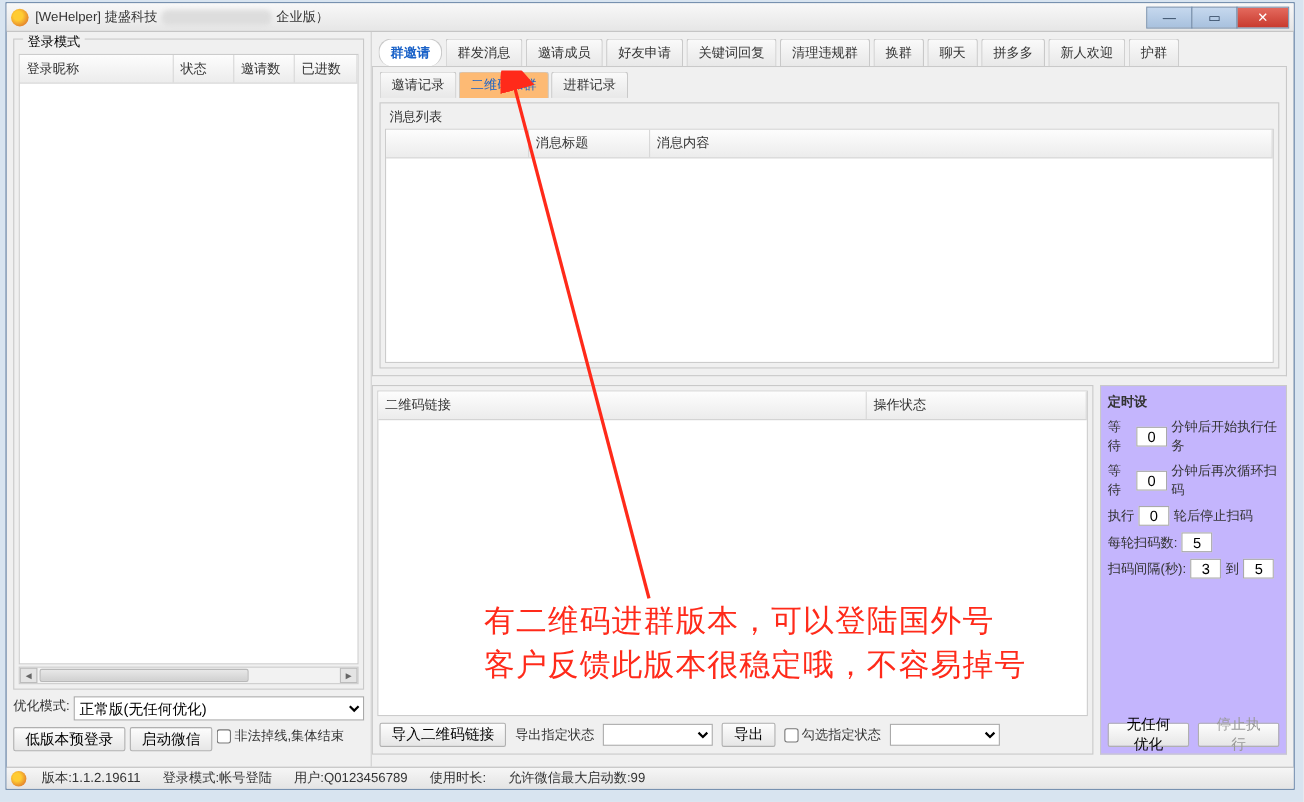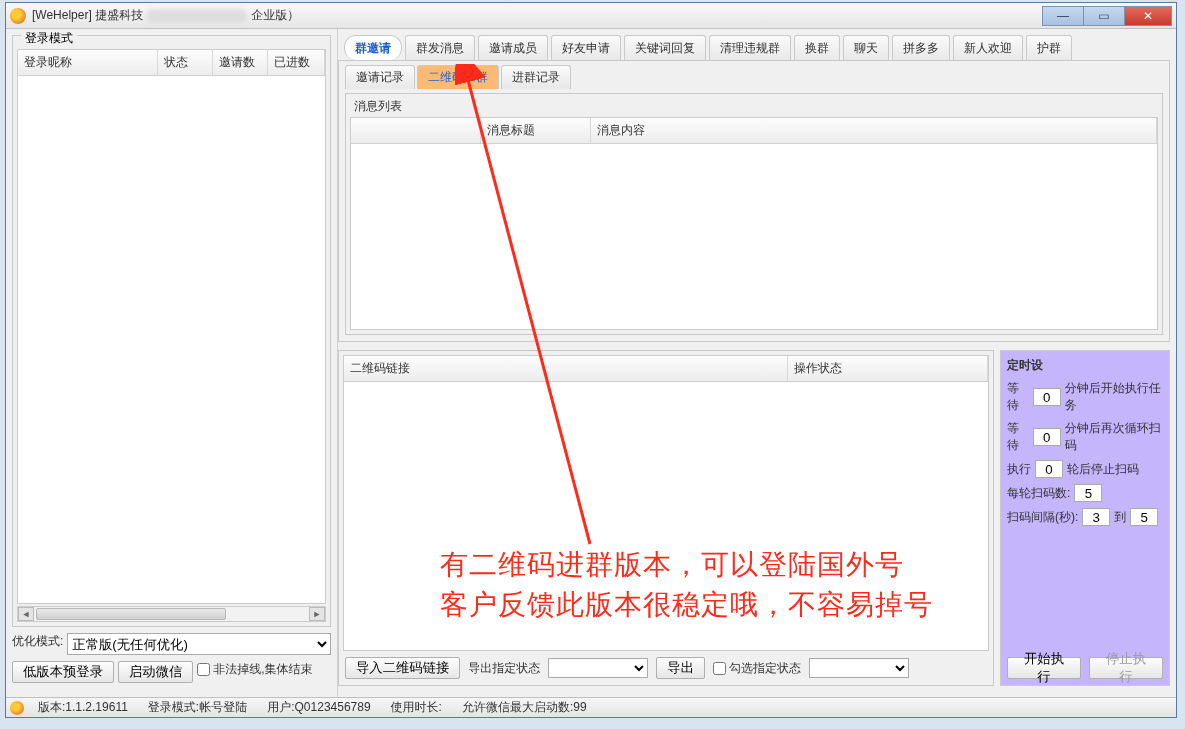--- a/index.html
+++ b/index.html
@@ -292,21 +292,21 @@
             <span>每轮扫码数:</span>
             <input class="num-in" value="5" style="">
           </div>
           <div class="setting-row">
             <span>扫码间隔(秒):</span>
             <input class="num-in" value="3" style="">
             <span>到</span>
             <input class="num-in" value="5" style="">
           </div>
           <div class="timer-btns">
-            <button class="btn">开始执行</button>
+            <button class="btn">无任何优化</button>
             <button class="btn disabled">停止执行</button>
           </div>
         </div>
       </div>
     </div>
   </div>
 
   <div class="statusbar">
     <div class="app-icon2"></div>
     <span class="seg">版本:1.1.2.19611</span>

